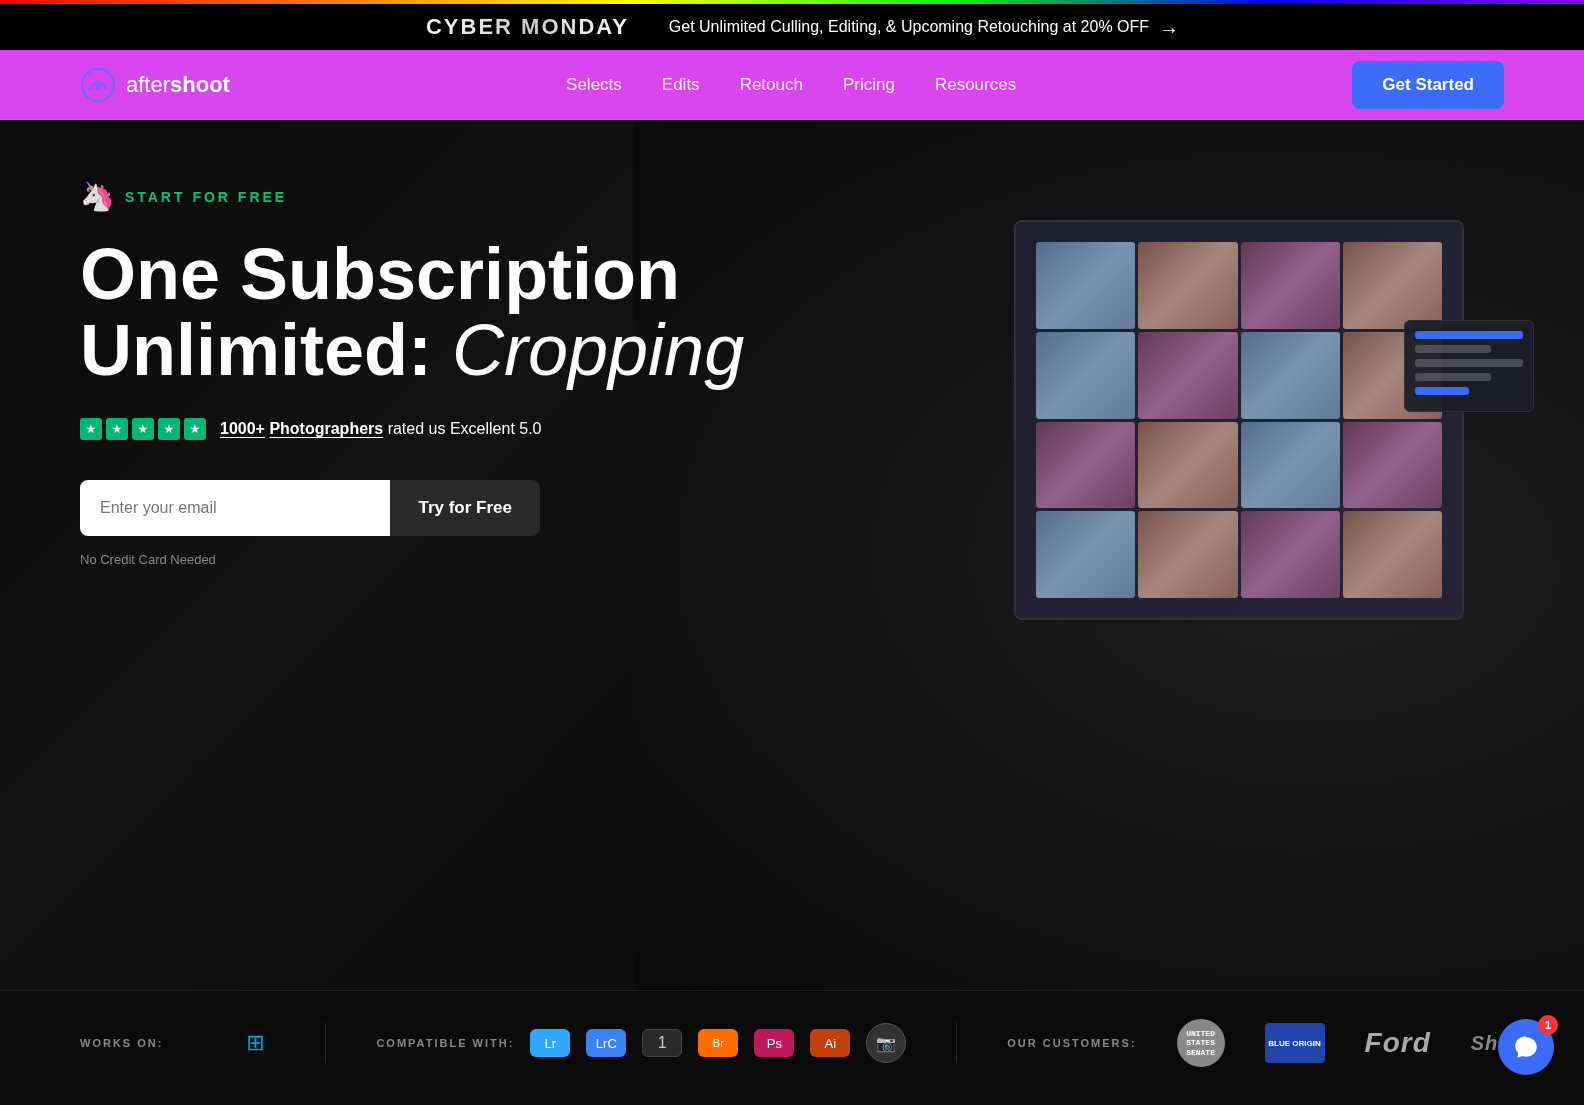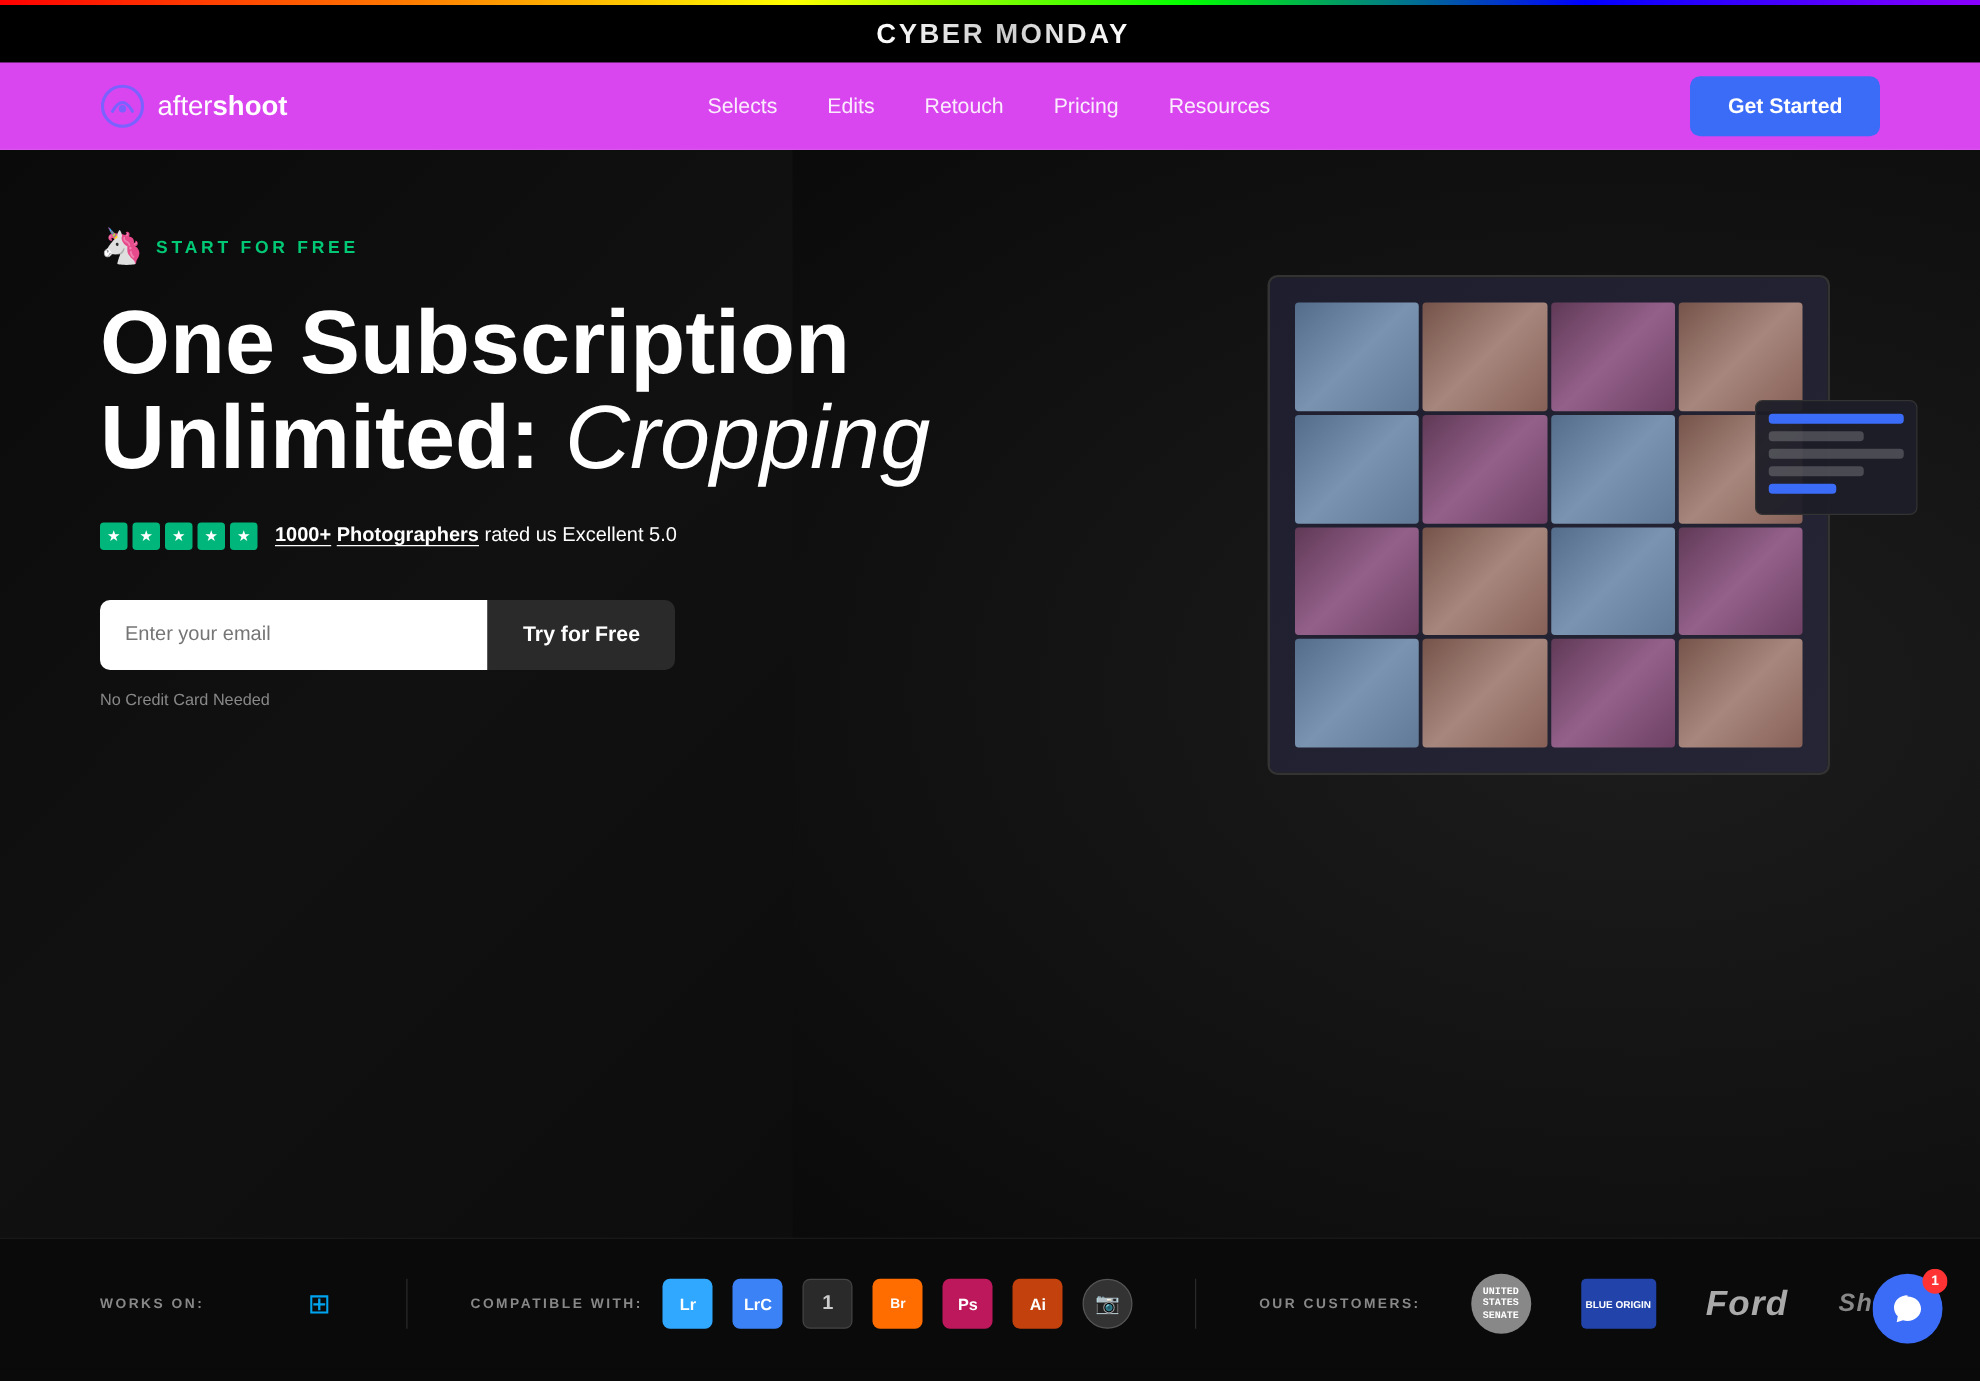--- a/index.html
+++ b/index.html
@@ -299,27 +299,27 @@
     .logos-label {
       font-size: 11px;
       font-weight: 700;
       letter-spacing: 2px;
       color: #888;
       text-transform: uppercase;
       white-space: nowrap;
     }
     .logo-badge {
       width: 40px;
-      height: 40px;
+      height: 28px;
       border-radius: 6px;
       display: flex;
       align-items: center;
       justify-content: center;
       font-size: 13px;
-      font-weight: 700;
+      font-weight: 400;
       color: #fff;
     }
     .lr { background: #31a8ff; }
     .lrc { background: #31a8ff; }
     .one { background: #2a2a2a; border: 1px solid #444; color: #ccc; font-size: 16px; }
     .br { background: #ff6600; font-size: 11px; }
     .ps { background: #be185d; }
     .ai-red { background: #c2410c; }
     .camera-circle { background: #333; border-radius: 50%; width: 40px; height: 40px; border: 1px solid #555; }
 
@@ -376,20 +376,24 @@
     ::-webkit-scrollbar { width: 6px; background: #111; }
     ::-webkit-scrollbar-thumb { background: #333; border-radius: 3px; }
   </style>
 </head>
 <body>
 
 <div class="rainbow-bar"></div>
 
 <div class="promo-banner">
   <span class="cyber-monday-text">CYBER MONDAY</span>
+  <div class="promo-offer">
+    <span>Get Unlimited Culling, Editing, &amp; Upcoming Retouching at 20% OFF</span>
+    <span class="arrow-right">→</span>
+  </div>
 </div>
 
 <nav class="navbar">
   <div class="logo-area">
     <svg class="logo-icon" viewBox="0 0 36 36">
       <circle cx="18" cy="18" r="16" fill="none" stroke="#7b61ff" stroke-width="2.5"></circle>
       <path d="M10 22 Q18 8 26 22" fill="none" stroke="#7b61ff" stroke-width="2.5" stroke-linecap="round"></path>
       <circle cx="18" cy="20" r="3" fill="#7b61ff"></circle>
     </svg>
     <span class="logo-text">

